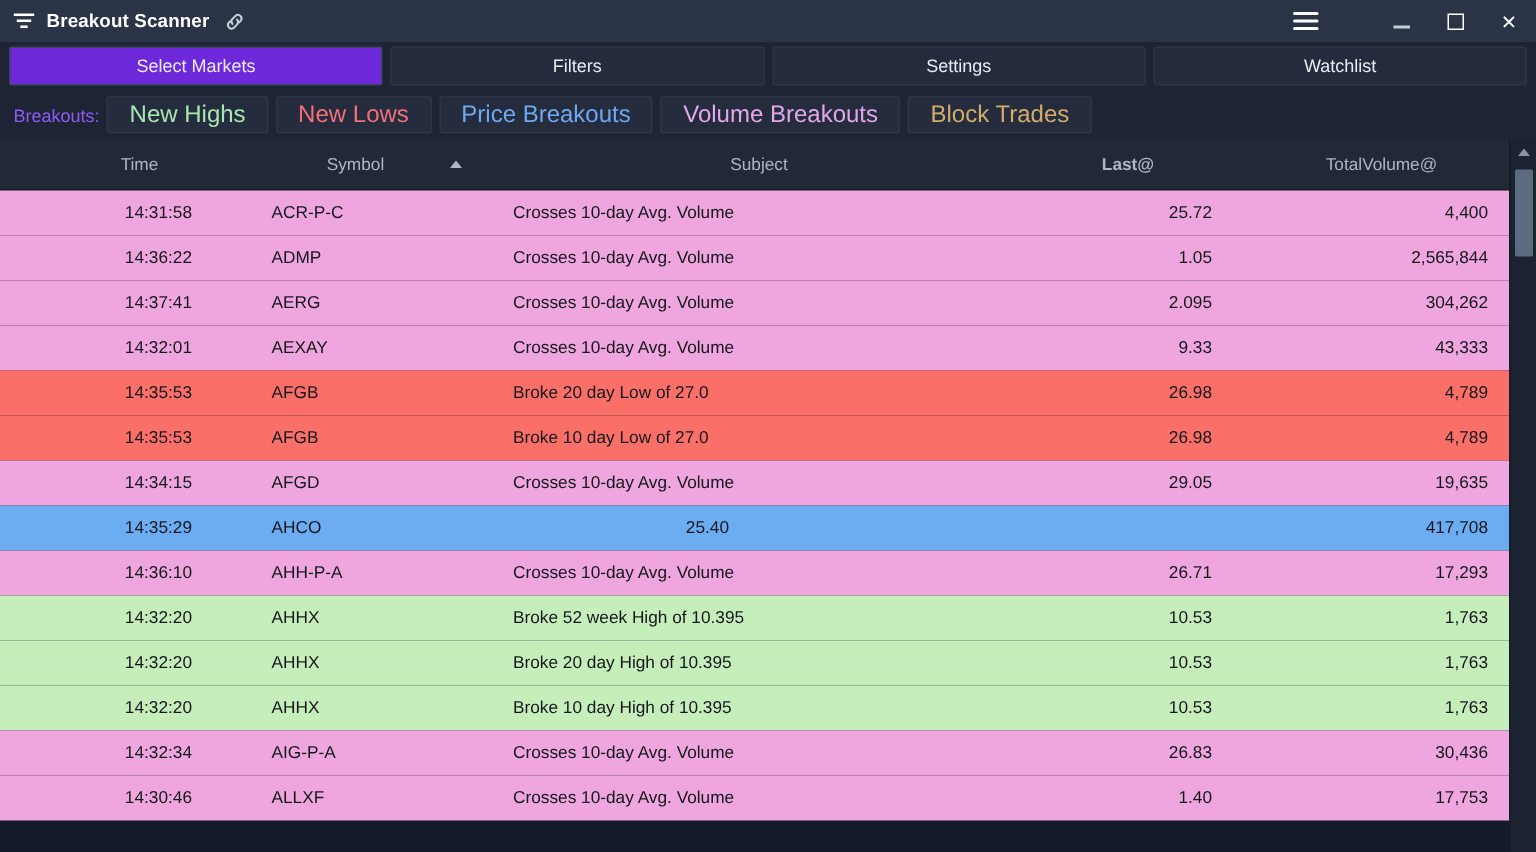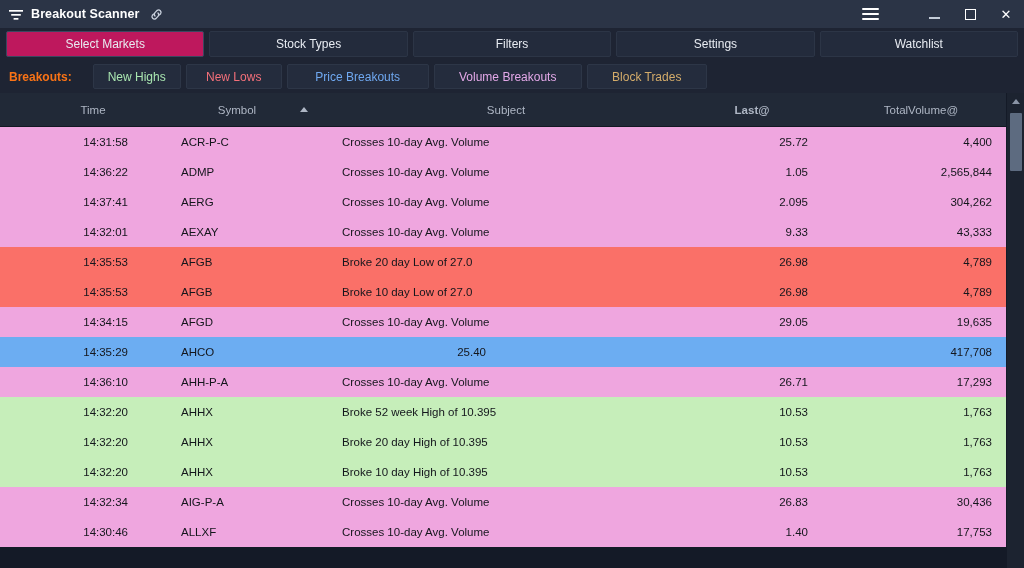--- a/index.html
+++ b/index.html
@@ -71,46 +71,46 @@
     height: 26px;
     background: #232b3c;
     border: 1px solid #2c3546;
     border-radius: 2px;
     color: #e8ecf2;
     font-size: 12px;
     display: flex; align-items: center; justify-content: center;
     white-space: nowrap;
   }
   .tb-btn.active {
-    background: #be185d;
+    background: #6d28d9;
     border-color: #3b4760;
   }
 
   
   .breakouts {
     height: 33px;
     background: #1e2433;
     display: flex;
     align-items: center;
     padding: 0 6px 0 9px;
     gap: 5px;
   }
   .bo-label {
-    color: #f97316;
+    color: #8b5cf6;
     font-size: 12px;
-    font-weight: bold;
-    margin-right: 16px;
+    font-weight: normal;
+    margin-right: 0;
     white-space: nowrap;
   }
   .bo-btn {
     height: 25px;
     background: #242c3d;
     border: 1px solid #2d3647;
     border-radius: 2px;
-    font-size: 12px;
+    font-size: 16px;
     display: flex; align-items: center; justify-content: center;
     white-space: nowrap;
     padding: 0 14px;
   }
   .bo-new-highs    { flex: 0 0 84px; }
   .bo-new-lows     { flex: 0 0 96px; }
   .bo-price        { flex: 0 0 142px; }
   .bo-volume       { flex: 0 0 148px; }
   .bo-block        { flex: 0 0 120px; }
 
@@ -233,21 +233,20 @@
       <span class="max-glyph"></span>
     </div>
     <div class="win-btn">
       <span class="win-glyph">✕</span>
     </div>
   </div>
 </div>
 
 <div class="toolbar">
   <div class="tb-btn active">Select Markets</div>
-  <div class="tb-btn">Stock Types</div>
   <div class="tb-btn">Filters</div>
   <div class="tb-btn">Settings</div>
   <div class="tb-btn">Watchlist</div>
 </div>
 
 <div class="breakouts">
   <span class="bo-label">Breakouts:</span>
   <div class="bo-btn bo-new-highs" style="color: rgb(169, 230, 176);">New Highs</div>
   <div class="bo-btn bo-new-lows" style="color: rgb(244, 112, 122);">New Lows</div>
   <div class="bo-btn bo-price" style="color: rgb(111, 168, 240);">Price Breakouts</div>

